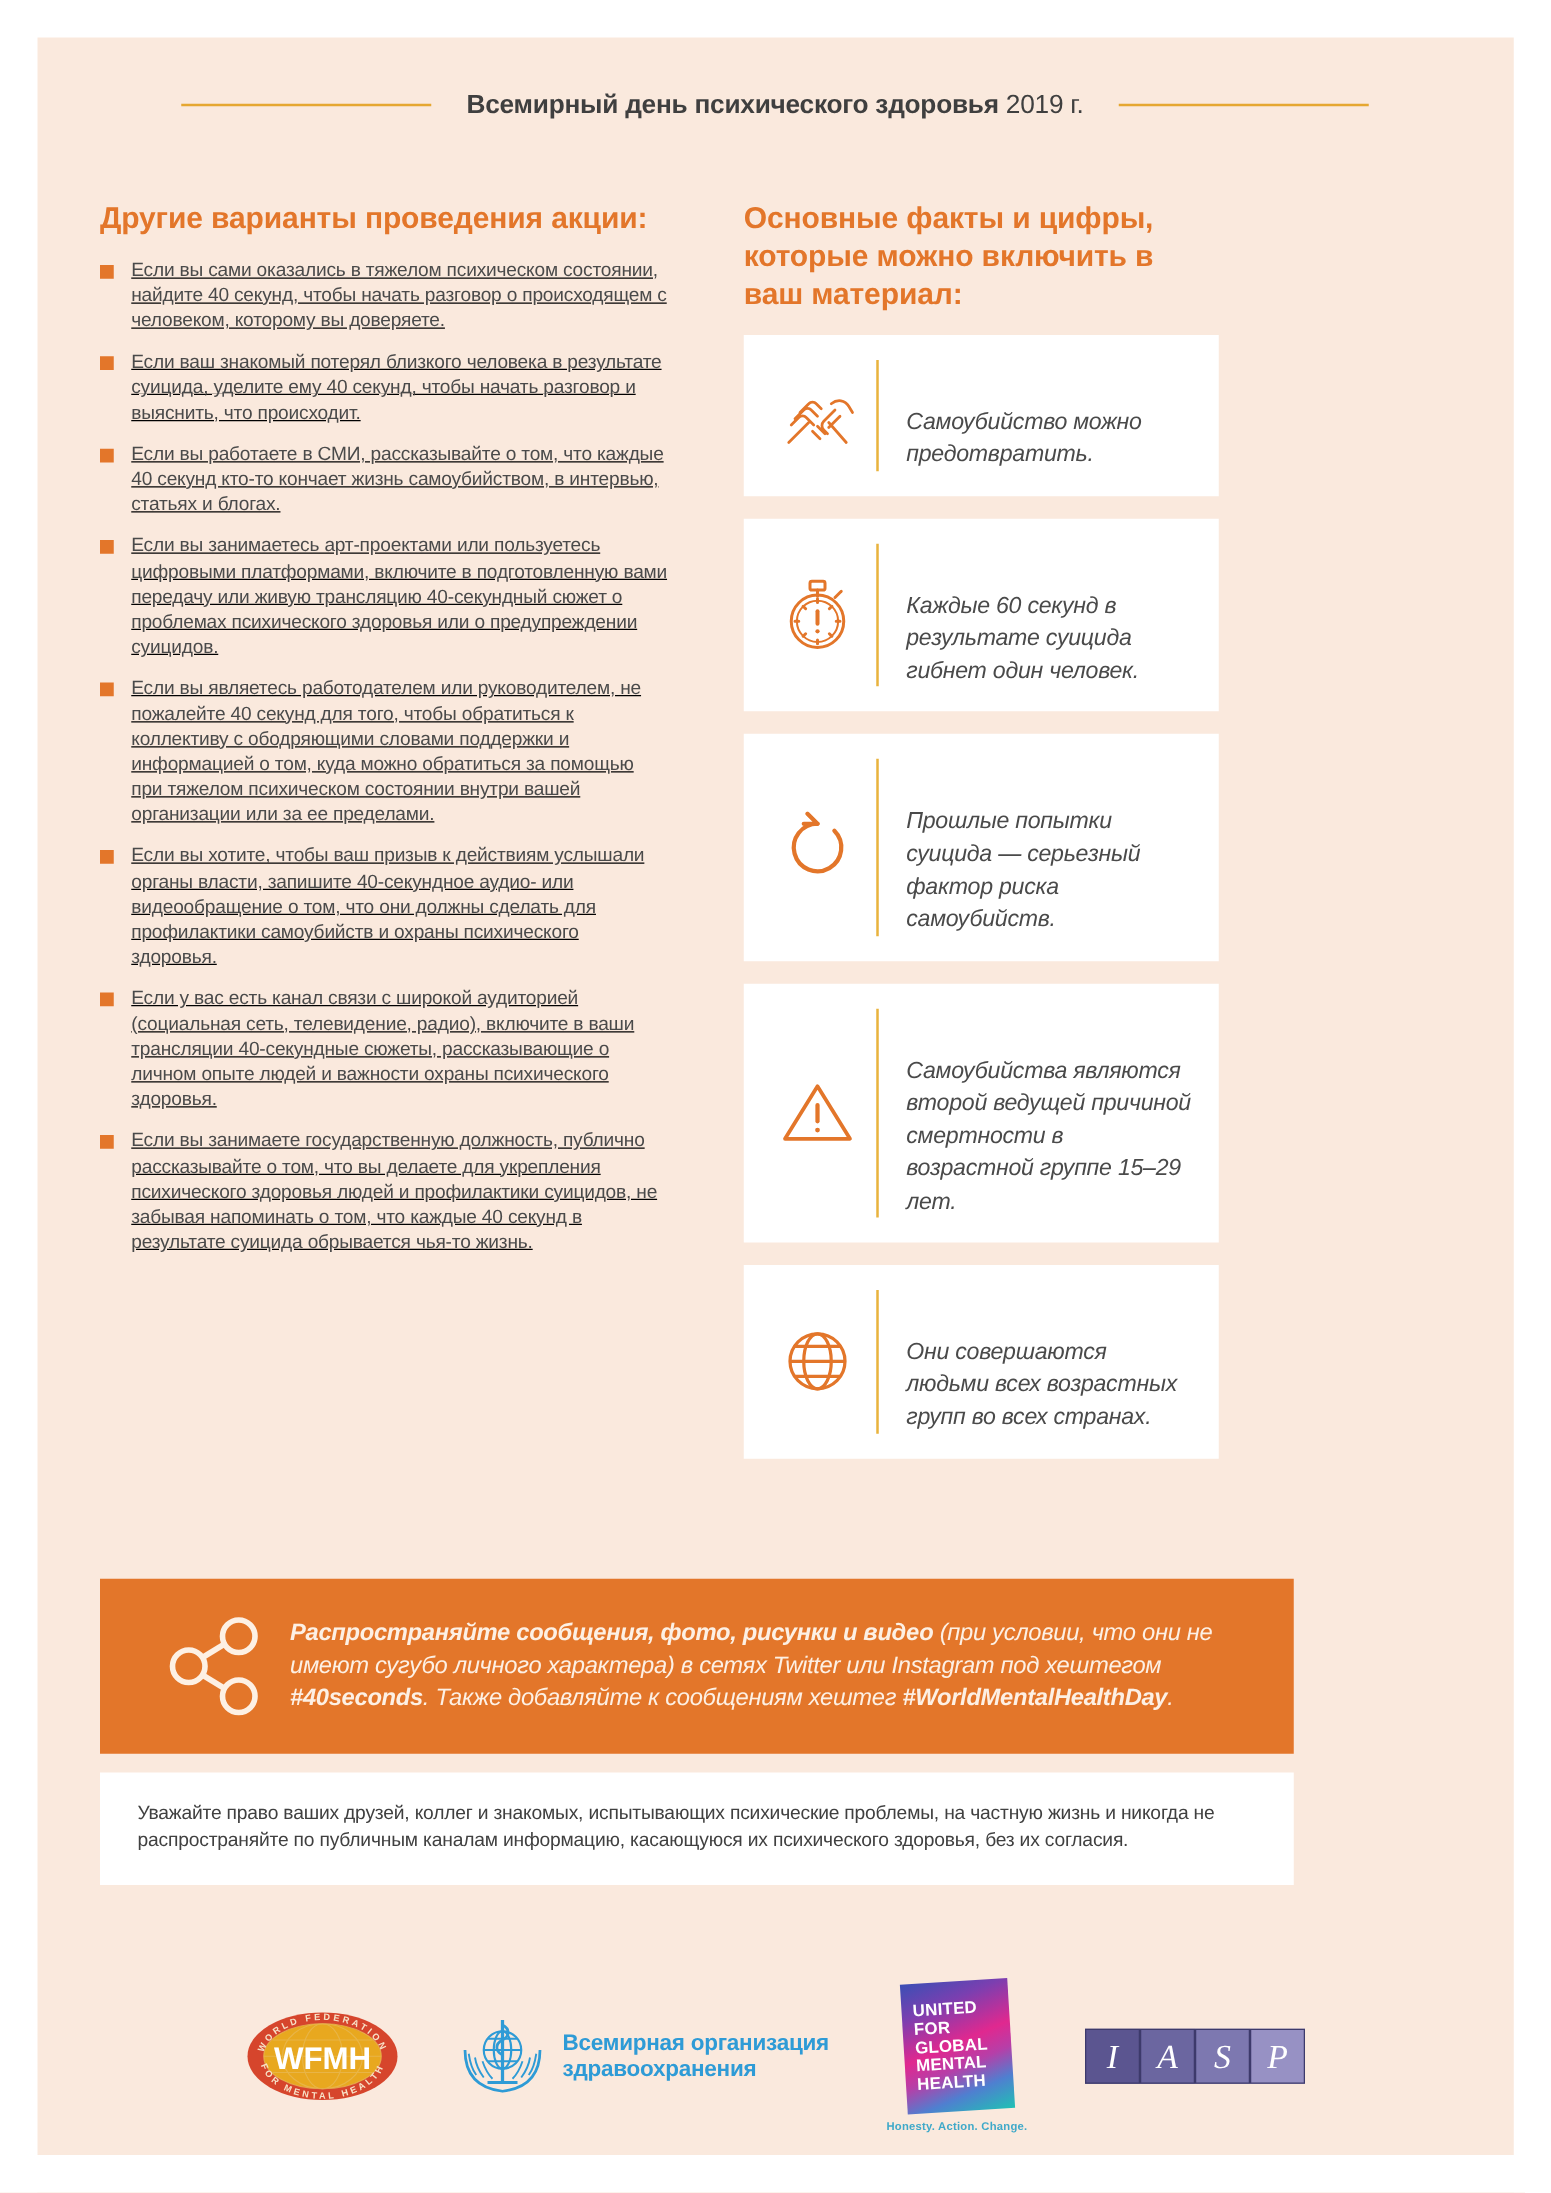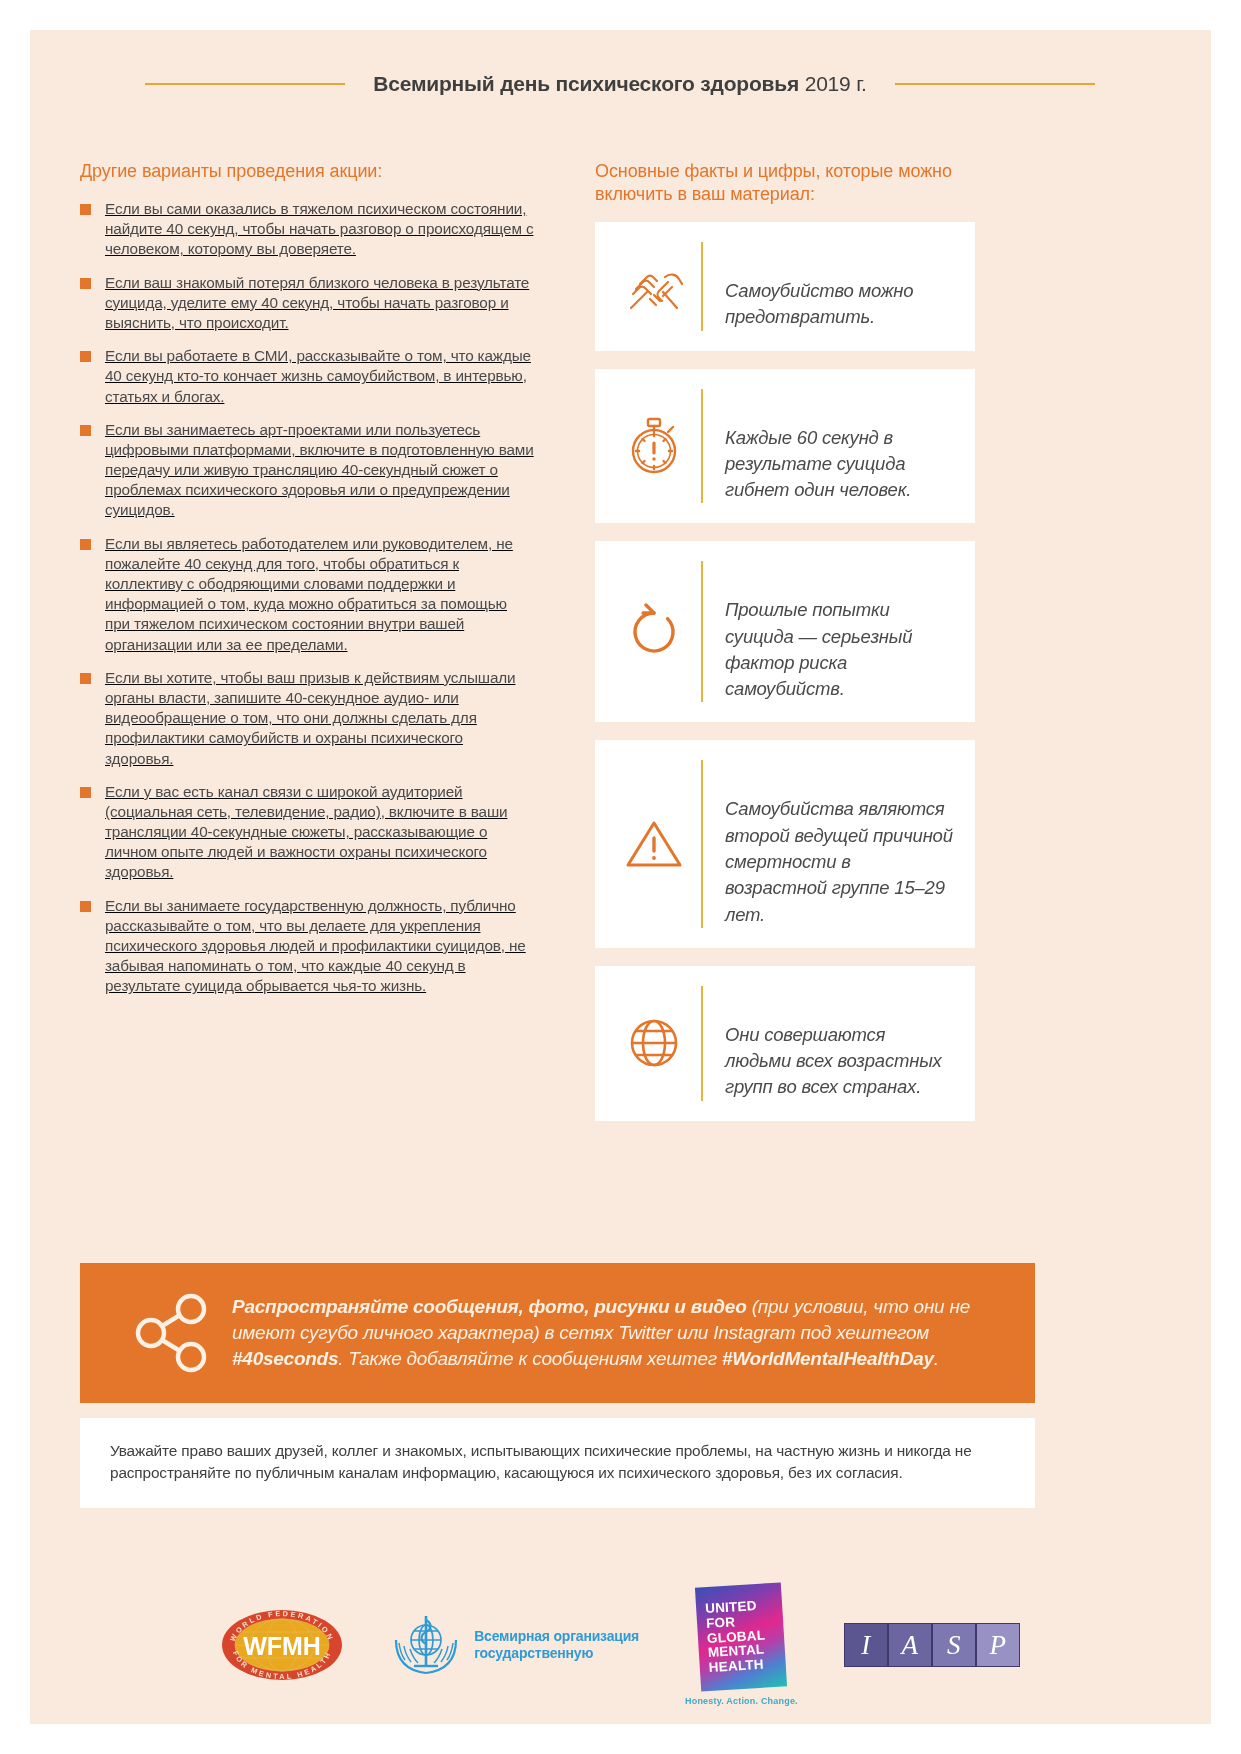--- a/index.html
+++ b/index.html
@@ -34,21 +34,21 @@
     font-size:21px;color:#3f3f3f;white-space:nowrap;letter-spacing:-0.2px;
   }
   .header-title b{font-weight:bold;}
   .header-title span{font-weight:normal;}
 
   
   .col-left{position:absolute;left:80px;top:160px;width:455px;}
   .col-right{position:absolute;left:595px;top:160px;width:380px;}
 
   .col-heading{
-    color:#e3762a;font-weight:normal;font-size:18px;line-height:1.28;
+    color:#e3762a;font-weight:bold;font-size:24px;line-height:1.28;
     margin:0 0 16px 0;letter-spacing:-0.1px;
   }
 
   ul.bullets{list-style:none;margin:0;padding:0;text-decoration:underline;}
   ul.bullets li{
     position:relative;padding-left:25px;margin-bottom:13px;
     font-size:15.3px;line-height:1.32;color:#4a4a4a;letter-spacing:-0.15px;
   }
   ul.bullets li:before{
     content:"";position:absolute;left:0;top:5px;
@@ -92,21 +92,21 @@
     font-size:15.4px;line-height:1.44;letter-spacing:-0.15px;
   }
 
   
   .footer{
     position:absolute;left:80px;top:1585px;width:1080px;height:120px;
     display:flex;align-items:center;justify-content:center;gap:46px;
   }
   .logo-wfmh{position:relative;width:124px;height:74px;}
   .who-logo{display:flex;align-items:center;gap:12px;}
-  .who-text{color:#2e9bd6;font-weight:bold;font-size:14px;line-height:1.18;letter-spacing:-0.2px;}
+  .who-text{color:#2e9bd6;font-weight:bold;font-size:18px;line-height:1.18;letter-spacing:-0.2px;}
   .ugmh{display:flex;flex-direction:column;align-items:center;}
   .ugmh-box{
     width:86px;height:104px;
     background:linear-gradient(160deg,#3b4fb5 0%,#7b3fb0 22%,#e0288f 48%,#b63fa8 63%,#4f7fd0 80%,#1fc1b4 100%);
     transform:rotate(-3.5deg);
     display:flex;align-items:center;justify-content:flex-start;
     padding-left:9px;box-sizing:border-box;
   }
   .ugmh-box span{
     color:#fff;font-weight:bold;font-size:13.5px;line-height:1.1;
@@ -288,21 +288,21 @@
             <path d="M20 39 c2 6 5 11 8 14"></path>
             <path d="M63 33 c-1 7 -3 13 -6 17"></path>
             <path d="M58 36 c-1 7 -4 12 -7 16"></path>
             <path d="M52 39 c-2 6 -5 11 -8 14"></path>
           </g>
           <path d="M24 56 h24" stroke-width="2.4"></path>
         </svg>
       </span>
       <span class="who-text">
         <span>Всемирная организация</span><br>
-        <span>государственную</span>
+        <span>здравоохранения</span>
       </span>
     </div>
 
     <div class="ugmh">
       <div class="ugmh-box">
         <span>
           <span>UNITED</span><br>
           <span>FOR</span><br>
           <span>GLOBAL</span><br>
           <span>MENTAL</span><br>

